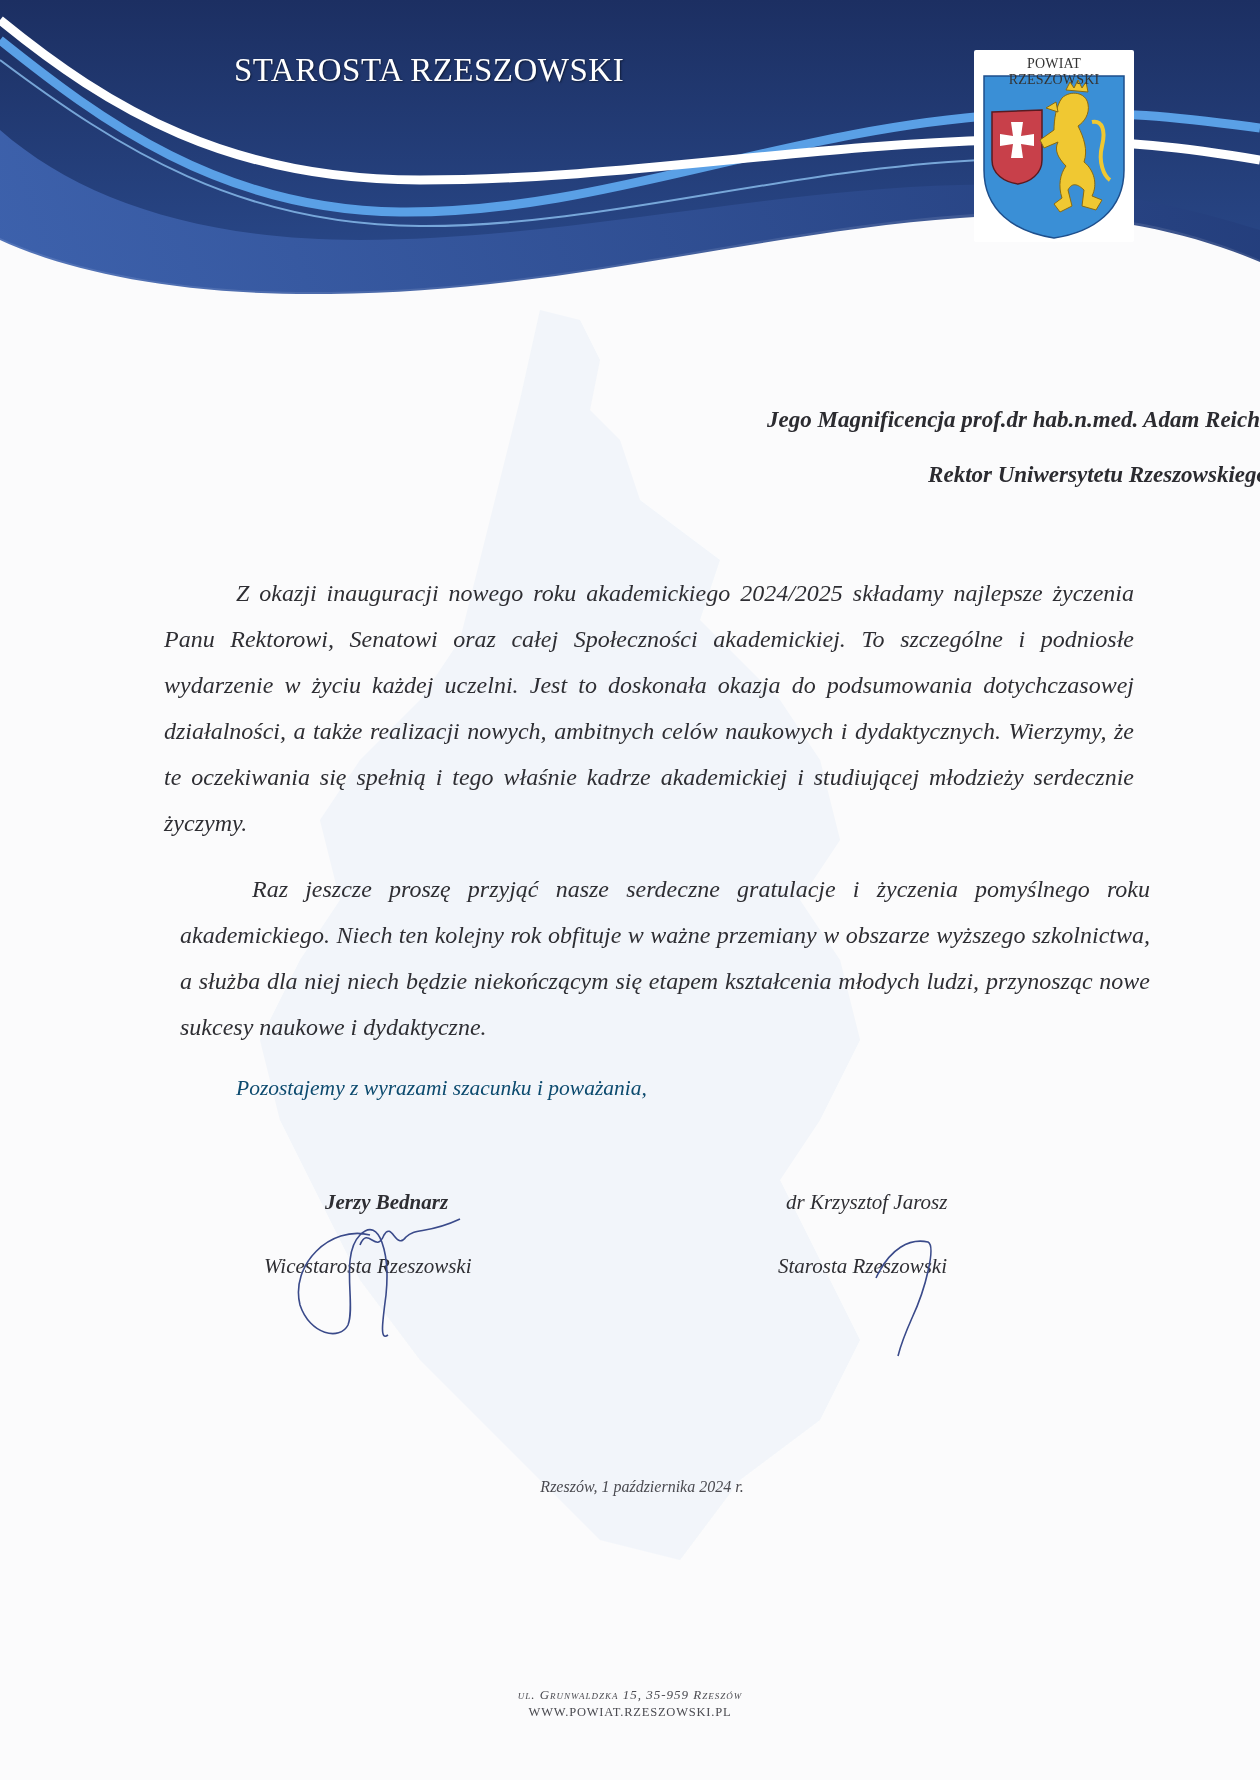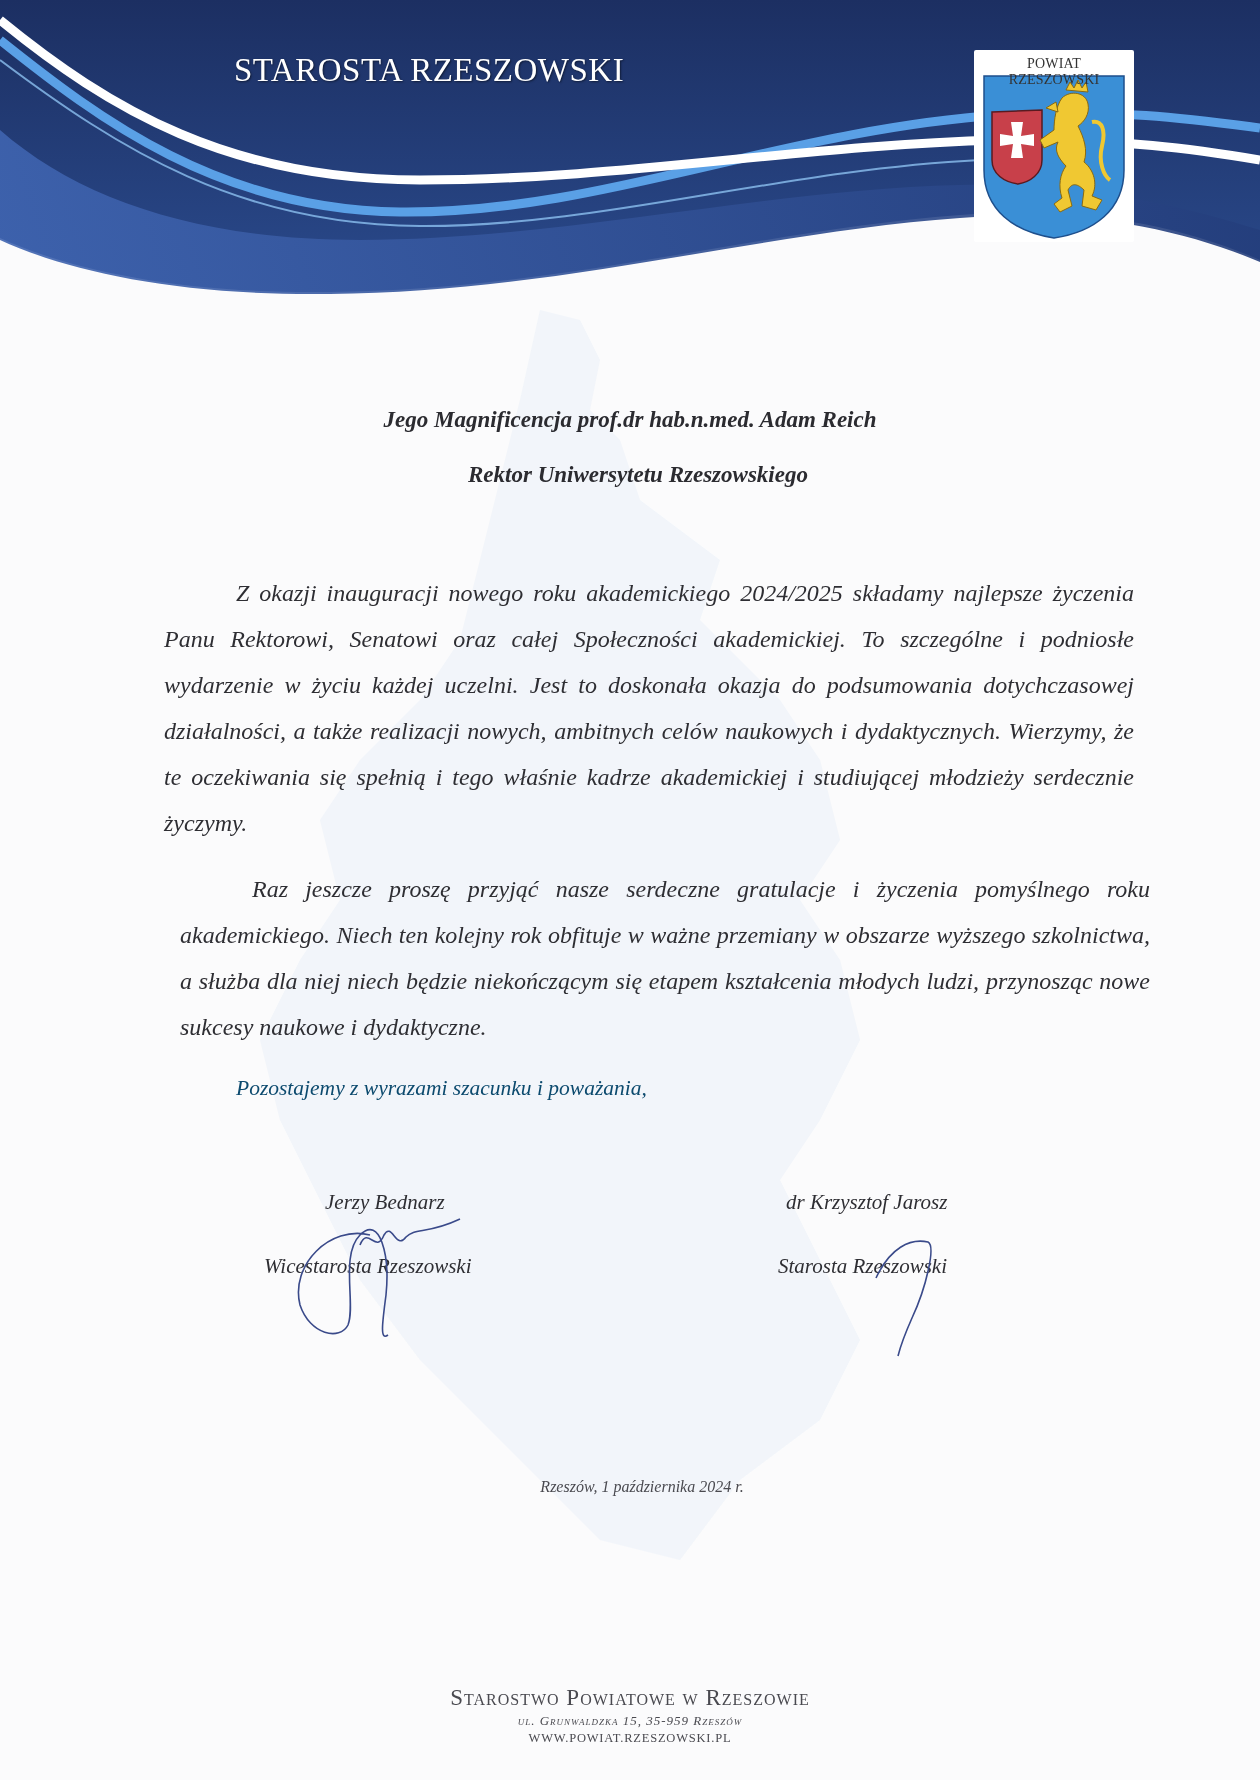--- a/index.html
+++ b/index.html
@@ -16,38 +16,38 @@
     color: #ffffff; text-shadow: 1px 1px 2px rgba(0,0,0,0.5);
   }
   .crest { position: absolute; left: 974px; top: 50px; width: 160px; height: 192px; }
   .crest-label {
     position: absolute; left: 980px; top: 56px; width: 148px; text-align: center;
     font-family: "Liberation Serif", serif; font-size: 14px; color: #333; letter-spacing: 0.2px;
   }
   .watermark { position: absolute; left: 220px; top: 300px; width: 800px; height: 1300px; opacity: 0.9; }
 
   .recipient {
-    position: absolute; left: 0; width: 1260px; text-align: center;
+    position: absolute; left: 0; width: 1260px; text-align: right;
     font-style: italic; font-weight: bold; font-size: 23px; color: #2b2b30;
   }
   .recipient.l1 { top: 407px; }
   .recipient.l2 { top: 462px; margin-left: 8px; }
 
   .body-text {
     position: absolute; left: 164px; width: 970px;
     font-style: italic; font-size: 24px; line-height: 46px; text-align: justify;
     color: #2e2e33;
   }
   .body-text p { margin: 0; text-indent: 72px; }
   .p1 { top: 570px; }
   .p2 { top: 866px; margin-left: 16px; }
   .closing { position: absolute; left: 236px; top: 1076px; font-style: italic; font-size: 21.5px; color: #0c4a6e; }
 
   .sig-name, .sig-role { position: absolute; font-style: italic; font-size: 21px; color: #2e2e33; }
-  .sig-left-name { left: 325px; top: 1190px; }
+  .sig-left-name { left: 325px; top: 1190px; font-weight: bold; }
   .sig-left-role { left: 264px; top: 1254px; }
   .sig-right-name { left: 786px; top: 1190px; }
   .sig-right-role { left: 778px; top: 1254px; }
   .signature-svg { position: absolute; }
 
   .date-line {
     position: absolute; left: 0; width: 1260px; top: 1478px; text-align: center;
     font-style: italic; font-size: 16px; color: #4a4a50; padding-left: 12px;
   }
 
@@ -124,16 +124,15 @@
 
 <div class="sig-name sig-right-name">dr Krzysztof Jarosz</div>
 <div class="sig-role sig-right-role">Starosta Rzeszowski</div>
 <svg class="signature-svg" style="left:870px;top:1228px;width:80px;height:130px" viewBox="0 0 80 130">
   <path d="M6,50 C20,20 40,10 58,14 C66,18 56,60 42,90 C34,108 30,120 28,128" fill="none" stroke="#3a4a8a" stroke-width="1.6"></path>
 </svg>
 
 <div class="date-line">Rzeszów, 1 października 2024 r.</div>
 
 <div class="footer">
-  <div class="footer-org">Starostwo Powiatowe w Rzeszowie</div>
   <div class="footer-addr">ul. Grunwaldzka 15, 35-959 Rzeszów</div>
   <div class="footer-www">WWW.POWIAT.RZESZOWSKI.PL</div>
 </div>
 
 </body></html>

